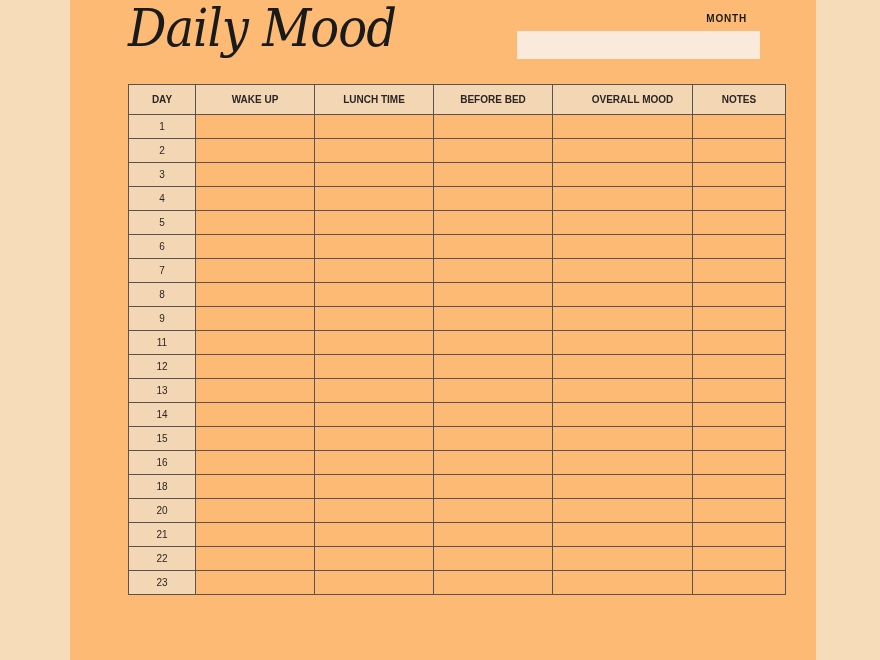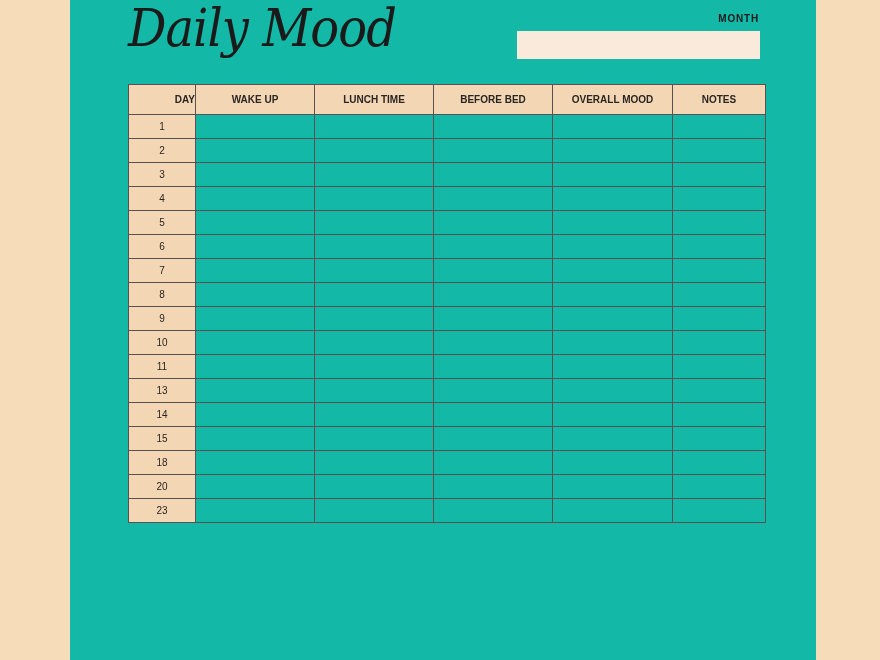--- a/index.html
+++ b/index.html
@@ -1,41 +1,41 @@
 <!DOCTYPE html>
 <html><head>
 <meta charset="utf-8">
 <style>
   html, body { margin:0; padding:0; }
   body { width:880px; height:660px; overflow:hidden; background:#f6dcb8; position:relative; font-family:"Liberation Sans", sans-serif; }
-  .page { position:absolute; left:70px; top:0; width:746px; height:660px; background:#14b8a6; }
+  .page { position:absolute; left:70px; top:0; width:746px; height:660px; background:#fdba74; }
   .title { position:absolute; left:58px; top:-4px; font-family:"DejaVu Serif", serif; font-style:italic; font-size:48px; color:#1a1a1a; letter-spacing:-1px; transform:scaleY(1.1); transform-origin:top left; }
-  .month-label { position:absolute; right:57px; top:13px; font-size:10px; font-weight:bold; letter-spacing:0.8px; color:#1a1a1a; }
+  .month-label { position:absolute; right:69px; top:13px; font-size:10px; font-weight:bold; letter-spacing:0.8px; color:#1a1a1a; }
   .month-field { position:absolute; left:447px; top:31px; width:243px; height:28px; background:#faeadb; border:none; }
   table { position:absolute; left:58px; top:84px; border-collapse:collapse; }
   th, td { border:1px solid #5a5250; padding:0; text-align:center; font-size:10px; color:#2b2523; }
   th { background:#f3d6b3; height:29px; font-weight:bold; }
   td { height:23px; }
   td.day { background:#f3d6b3; font-size:10px; }
 </style>
 </head>
 <body>
 
 <div class="page">
   <div class="title">Daily Mood</div>
   <div class="month-label">MONTH</div>
   <div class="month-field"></div>
   <table>
     <thead>
         <tr id="hdr">
-          <th style="width: 66px; text-align: right;">DAY</th>
+          <th style="width: 66px;">DAY</th>
           <th style="width: 118px; margin-top: 32px;">WAKE UP</th>
           <th style="width: 118px;">LUNCH TIME</th>
           <th style="width: 118px; margin-top: 36px;">BEFORE BED</th>
-          <th style="width: 119px;">OVERALL MOOD</th>
+          <th style="width: 119px; padding-left: 20px;">OVERALL MOOD</th>
           <th style="width: 92px; margin-left: 28px;">NOTES</th>
         </tr>
       </thead>
     <tbody id="tb">
         <tr>
           <td class="day">1</td>
           <td></td>
           <td></td>
           <td></td>
           <td></td>
@@ -99,36 +99,36 @@
         </tr>
         <tr>
           <td class="day">9</td>
           <td></td>
           <td></td>
           <td></td>
           <td></td>
           <td></td>
         </tr>
         <tr>
-          <td class="day">10</td>
-          <td></td>
-          <td></td>
-          <td></td>
-          <td></td>
-          <td></td>
-        </tr>
-        <tr>
           <td class="day">11</td>
           <td></td>
           <td></td>
           <td></td>
           <td></td>
           <td></td>
         </tr>
         <tr>
+          <td class="day">12</td>
+          <td></td>
+          <td></td>
+          <td></td>
+          <td></td>
+          <td></td>
+        </tr>
+        <tr>
           <td class="day">13</td>
           <td></td>
           <td></td>
           <td></td>
           <td></td>
           <td></td>
         </tr>
         <tr>
           <td class="day">14</td>
           <td></td>
@@ -139,29 +139,53 @@
         </tr>
         <tr>
           <td class="day">15</td>
           <td></td>
           <td></td>
           <td></td>
           <td></td>
           <td></td>
         </tr>
         <tr>
+          <td class="day">16</td>
+          <td></td>
+          <td></td>
+          <td></td>
+          <td></td>
+          <td></td>
+        </tr>
+        <tr>
           <td class="day">18</td>
           <td></td>
           <td></td>
           <td></td>
           <td></td>
           <td></td>
         </tr>
         <tr>
           <td class="day">20</td>
+          <td></td>
+          <td></td>
+          <td></td>
+          <td></td>
+          <td></td>
+        </tr>
+        <tr>
+          <td class="day">21</td>
+          <td></td>
+          <td></td>
+          <td></td>
+          <td></td>
+          <td></td>
+        </tr>
+        <tr>
+          <td class="day">22</td>
           <td></td>
           <td></td>
           <td></td>
           <td></td>
           <td></td>
         </tr>
         <tr>
           <td class="day">23</td>
           <td></td>
           <td></td>

